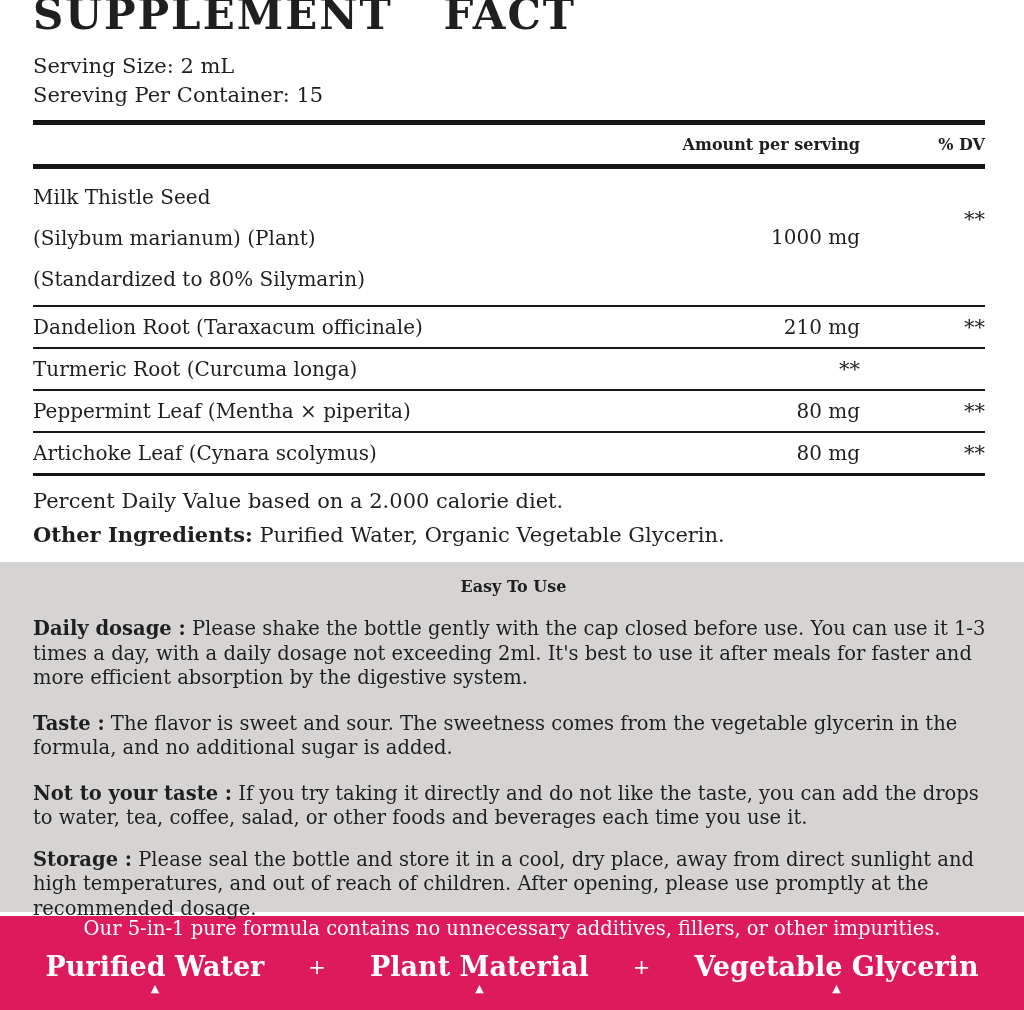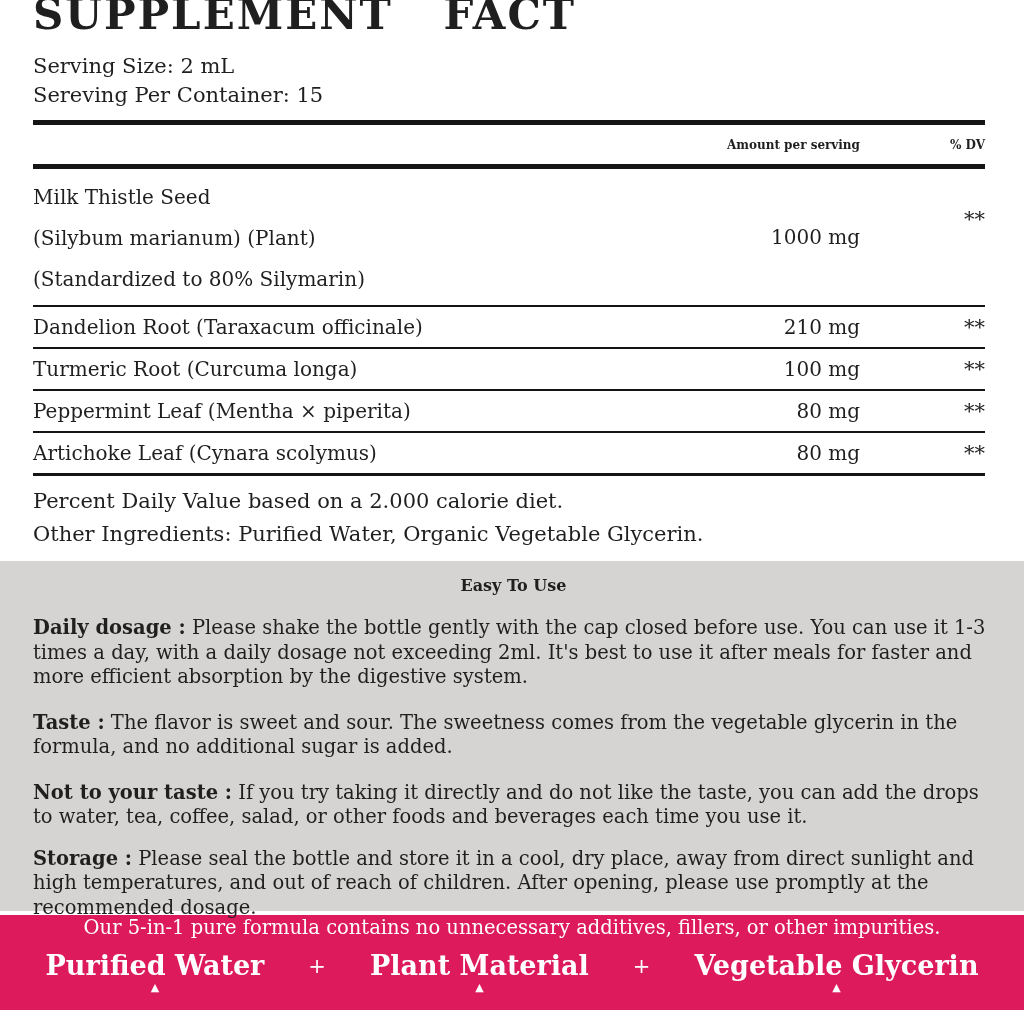--- a/index.html
+++ b/index.html
@@ -26,34 +26,34 @@
   .rule { background: var(--rule, #151515); margin: 0 39px 0 33px; }
   .rule.thick { height: 5px; margin-top: 10px; }
   .rule.thick2 { height: 5px; }
   .rule.thin { height: 2px; }
   .rule.mid { height: 3px; }
 
   .grid {
     display: grid; grid-template-columns: 1fr 235px 125px;
     align-items: center; padding: 0 39px 0 33px;
   }
-  .facts-header { height: 39px; font-weight: bold; font-size: 12px; }
+  .facts-header { height: 39px; font-weight: bold; font-size: 16px; }
   .facts-header .amount-col, .facts-header .dv-col { text-align: right; }
 
   .facts-row { height: 40px; font-size: 20px; }
   .facts-row .amount, .facts-header .amount-col { text-align: right; }
   .facts-row .dv { text-align: right; font-size: 21px; }
 
   .facts-row.multi { height: 136px; }
   .facts-row.multi .name { align-self: start; padding-top: 8px; line-height: 41px; }
   .facts-row.multi .dv { transform: translateY(-18px); }
 
   .footnote { margin-top: 11px; padding: 0 39px 0 33px; font-size: 21px; line-height: 29px; }
   .other { margin-top: 4px; padding: 0 39px 0 33px; font-size: 21px; line-height: 29px; }
-  .other b { font-weight: normal; }
+  .other b { font-weight: bold; }
 
   
   .usage {
     margin-top: 12px; height: 350px; width: 1024px;
     background: var(--gray-bg, #d6d4d2);
     padding: 10px 30px 0 33px;
   }
   .usage h2 {
     margin: 0; text-align: center;
     font-size: 16px; line-height: 30px; font-weight: bold;
@@ -120,21 +120,20 @@
 
   <div class="grid facts-row">
     <div class="name">Dandelion Root (Taraxacum officinale)</div>
     <div class="amount">210 mg</div>
     <div class="dv">**</div>
   </div>
   <div class="rule thin"></div>
 
   <div class="grid facts-row">
     <div class="name">Turmeric Root (Curcuma longa)</div>
-    <div class="amount">100 mg</div>
     <div class="dv">**</div>
   </div>
   <div class="rule thin"></div>
 
   <div class="grid facts-row">
     <div class="name">Peppermint Leaf (Mentha × piperita)</div>
     <div class="amount">80 mg</div>
     <div class="dv">**</div>
   </div>
   <div class="rule thin"></div>

